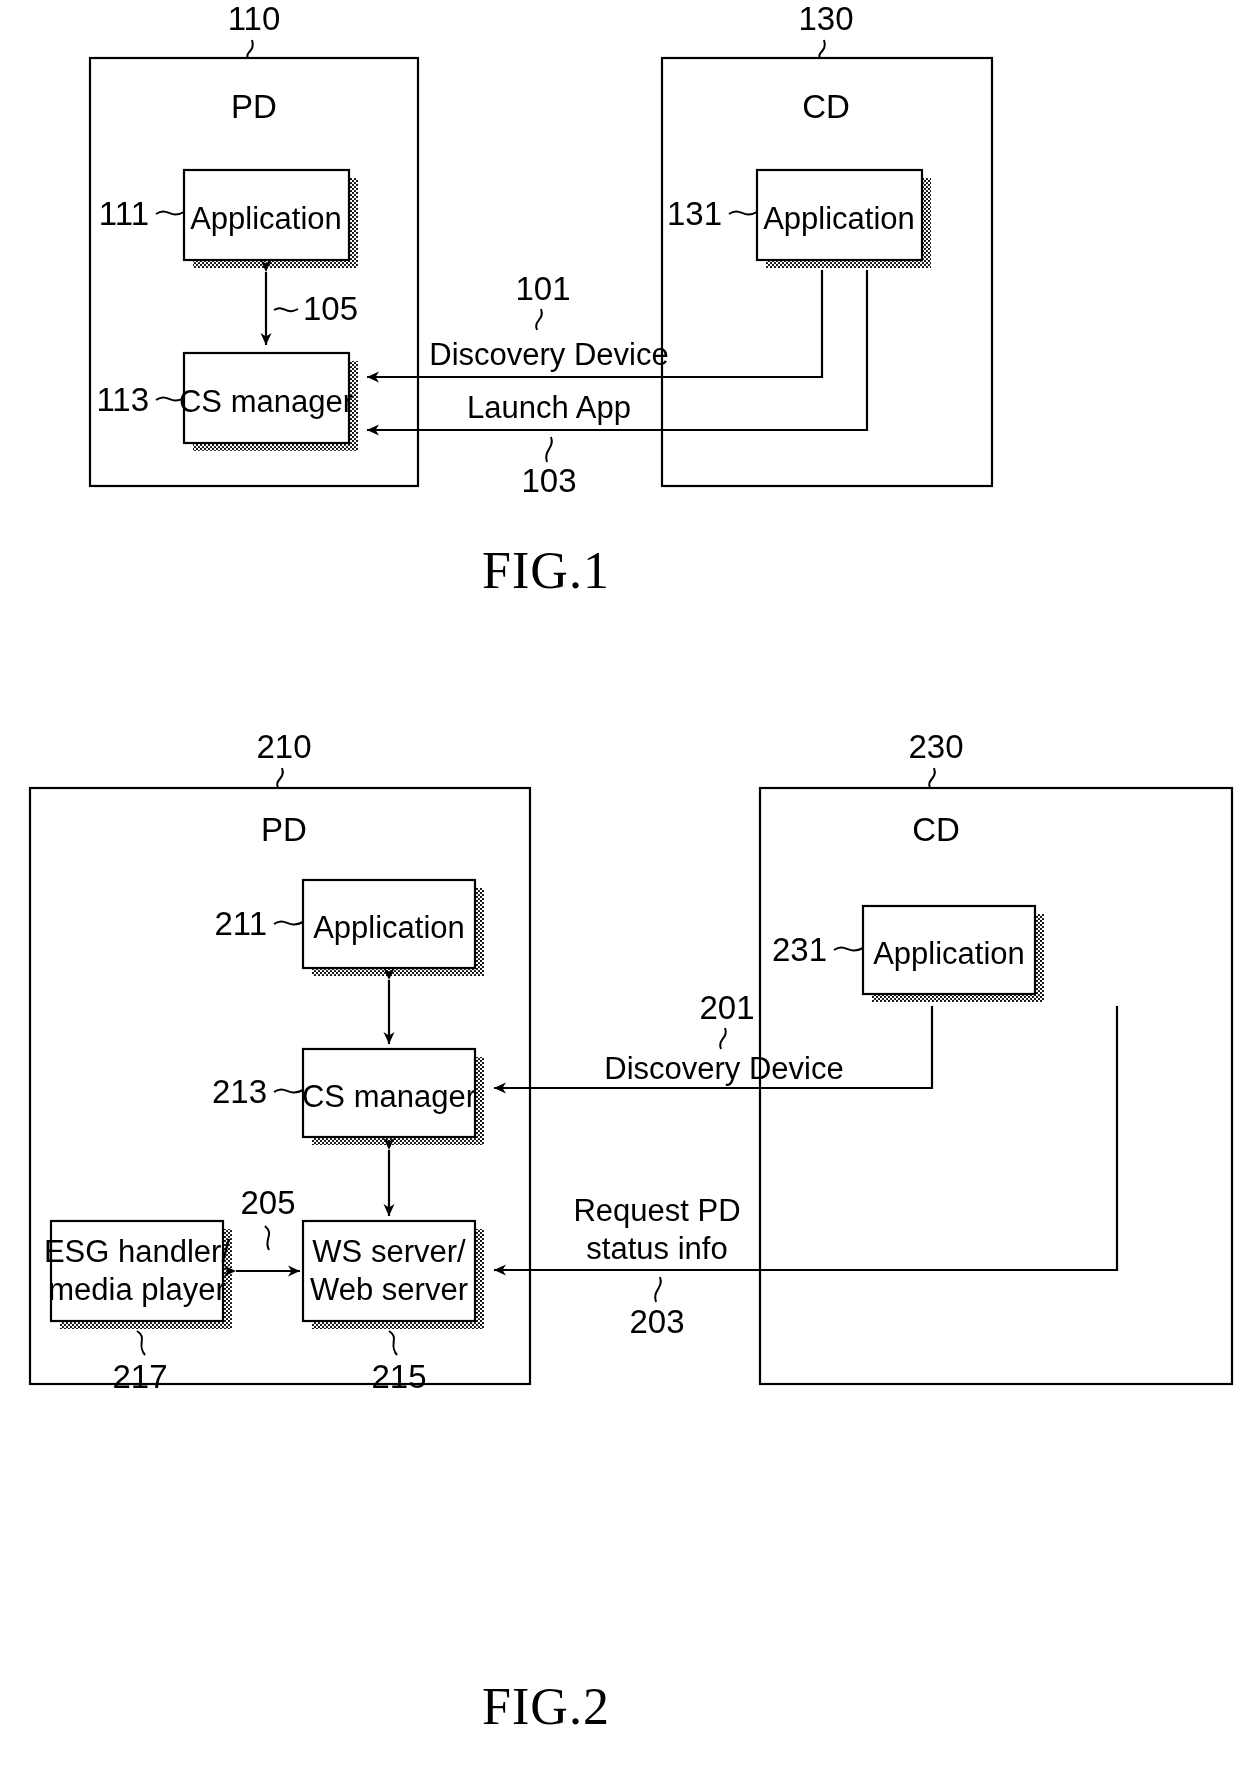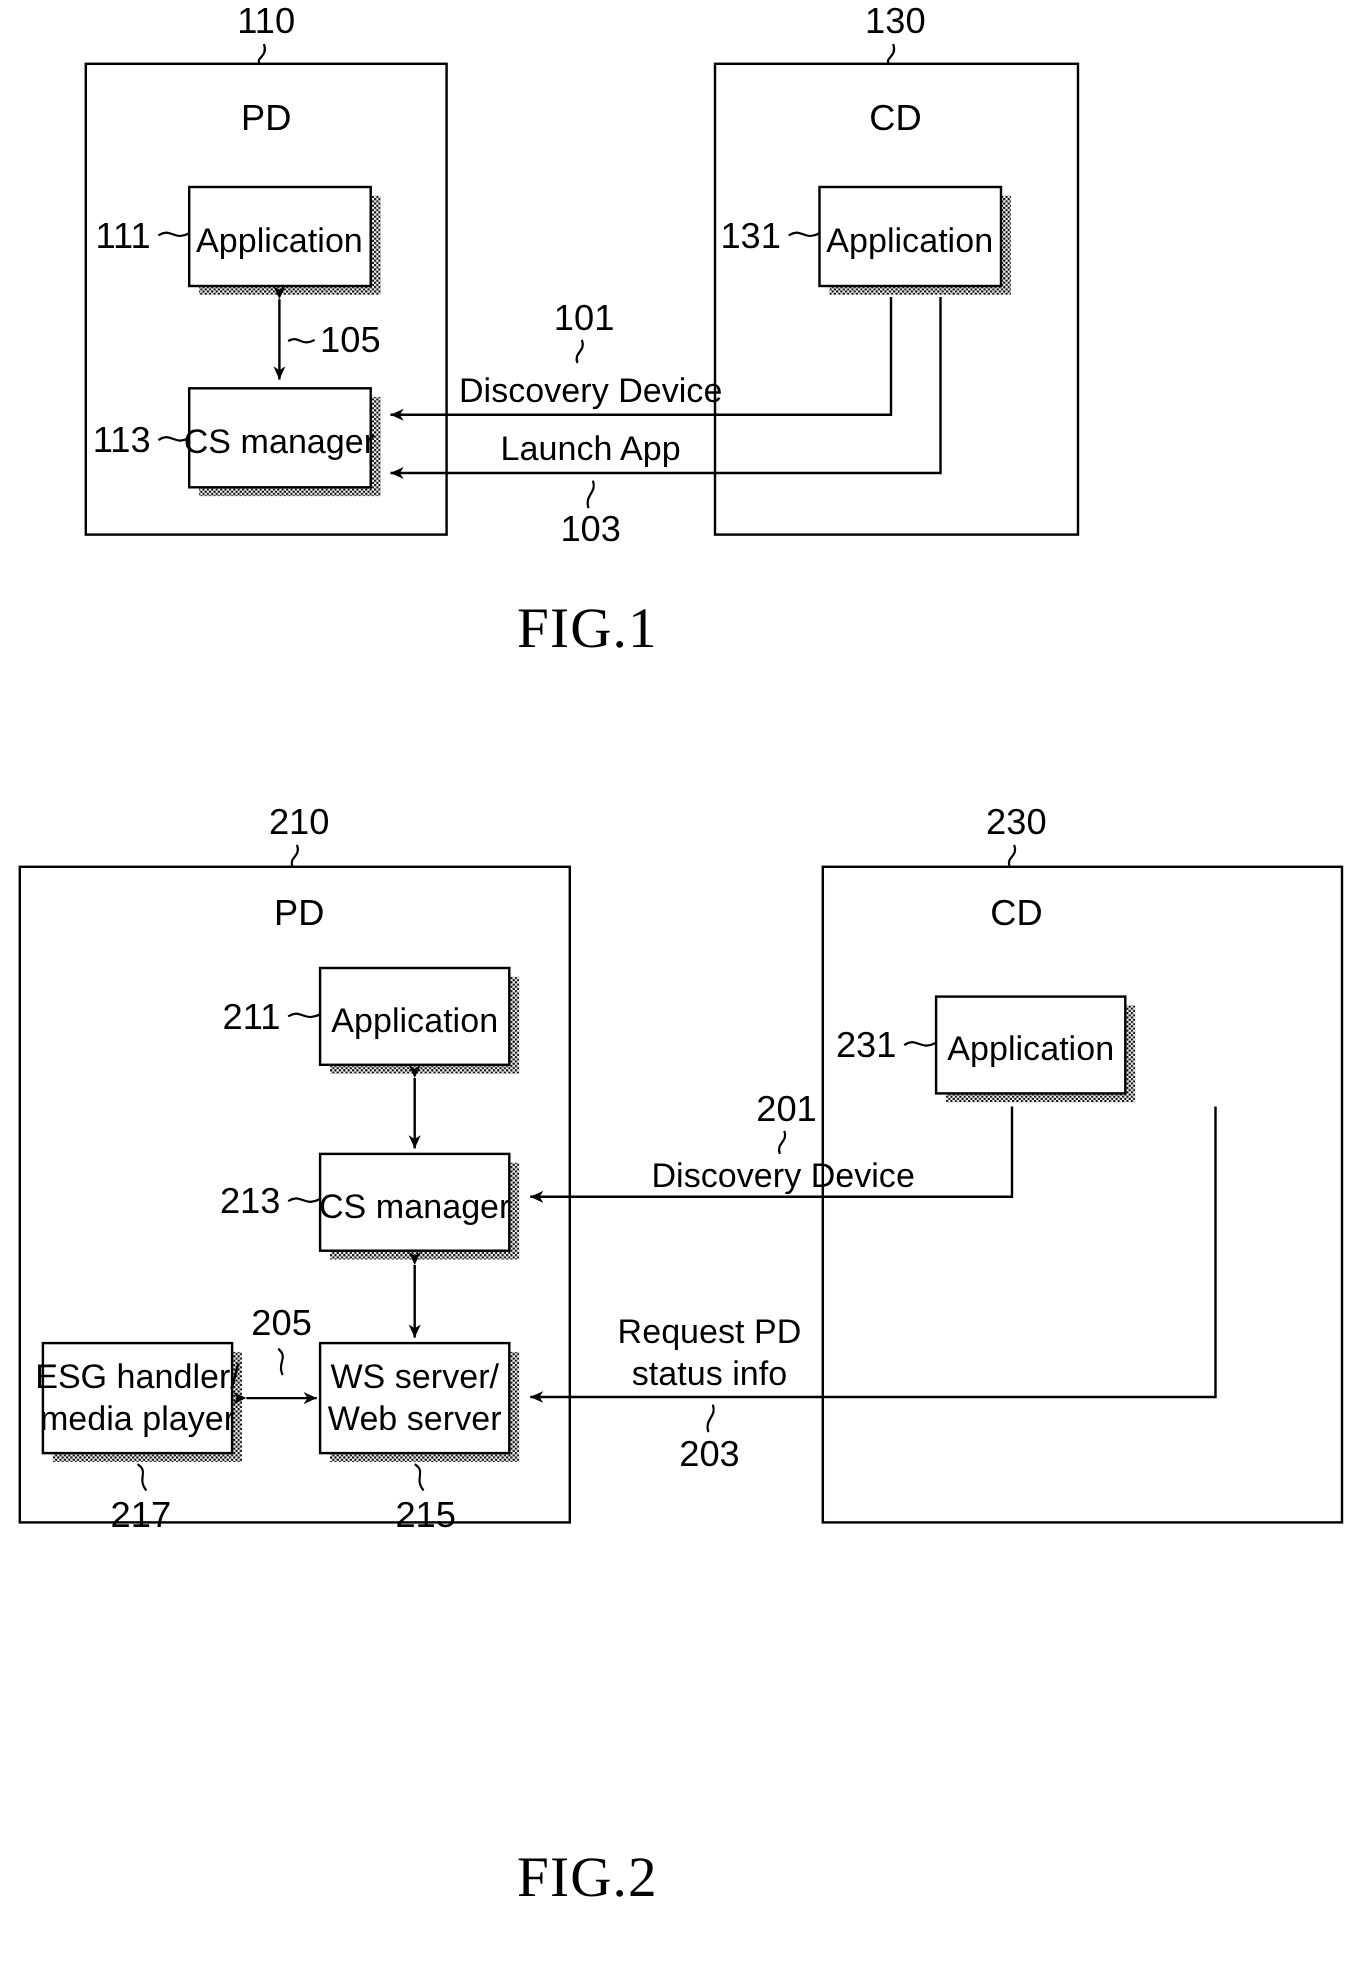--- a/index.html
+++ b/index.html
@@ -1,17 +1,17 @@
 <!DOCTYPE html>
 <html><head>
 <meta charset="utf-8">
 <style>
   html,body{margin:0;padding:0;background:#ffffff;}
   body{width:1240px;height:1784px;position:relative;font-family:"Liberation Sans",sans-serif;color:#000;}
-  .fig{position:absolute;left:0;top:0;width:1024px;}
+  .fig{position:absolute;left:0;top:0;width:1024px;padding-left:12px;}
   svg{display:block;}
   .lbl{font-family:"Liberation Sans",sans-serif;fill:#000;}
   .figcap{font-family:"Liberation Serif",serif;fill:#000;font-size:52px;letter-spacing:1px;}
 </style>
 </head>
 <body>
 
 <div class="fig">
 <svg width="1240" height="700" viewBox="0 0 1240 700" xmlns="http://www.w3.org/2000/svg">
   <defs>

